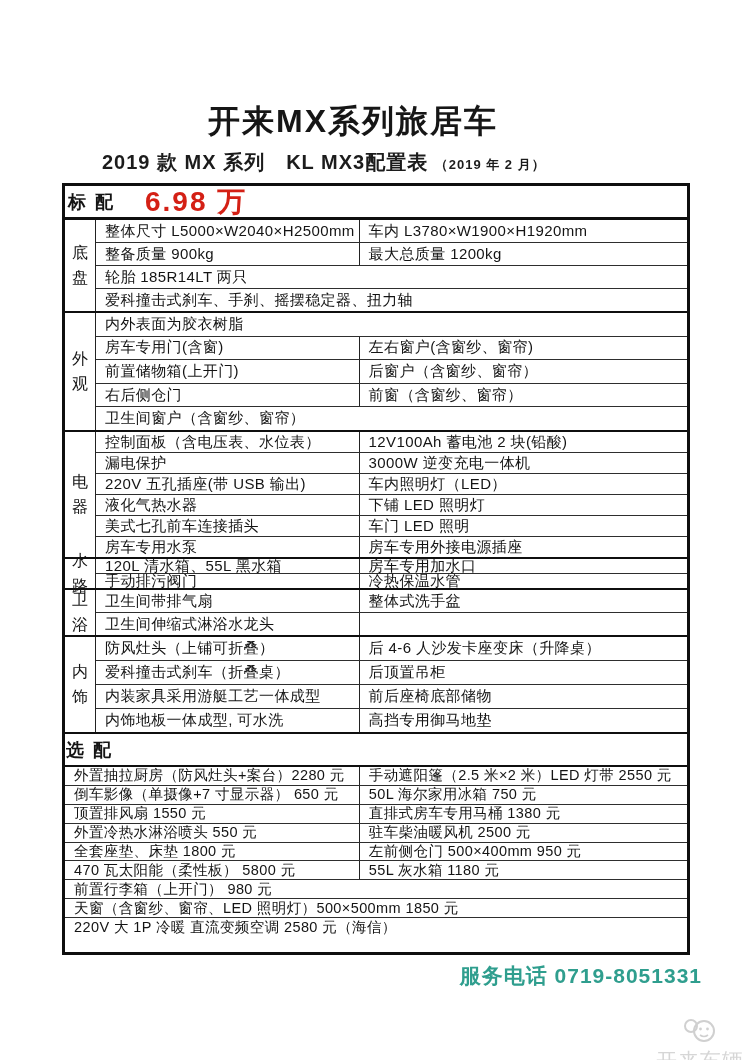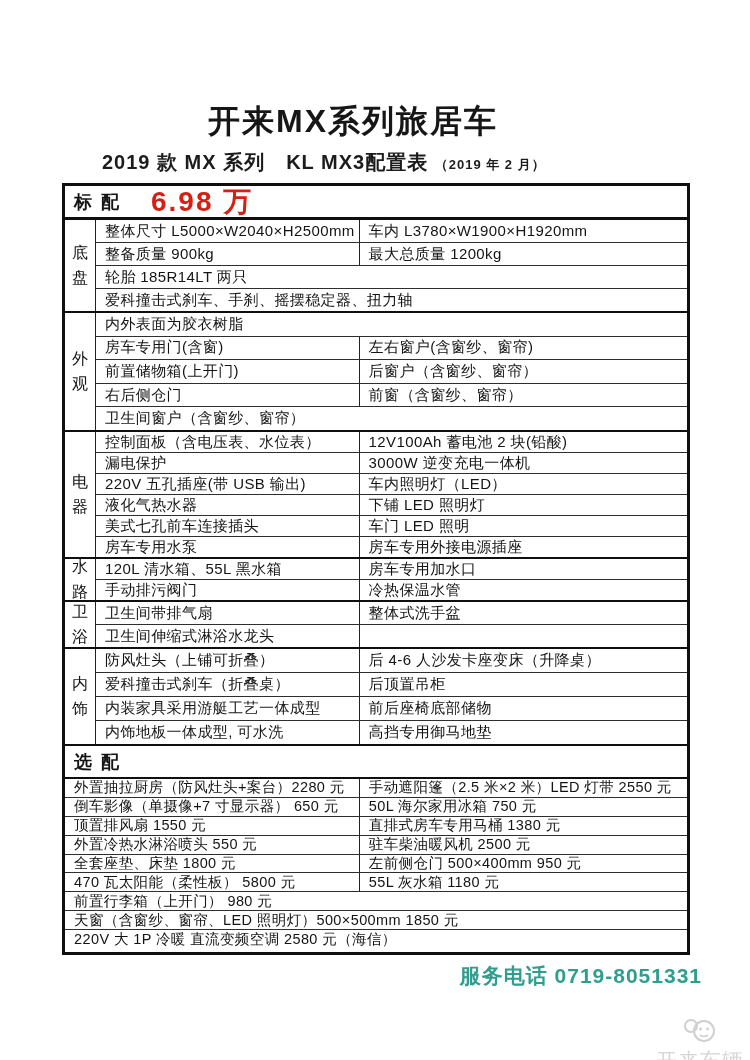--- a/index.html
+++ b/index.html
@@ -28,21 +28,21 @@
   .spec-table {
     position:absolute; left:62px; top:183px;
     width:628px; height:772px;
     border:3px solid #0f0f0f; background:#fff;
     display:flex; flex-direction:column;
   }
 
   .price-row {
     height:34px; flex:0 0 34px;
     border-bottom:3px solid #0f0f0f;
-    display:flex; align-items:center; padding-left:9px;
+    display:flex; align-items:center; padding-left:3px;
   }
   .hdr-label { font-size:18px; font-weight:bold; letter-spacing:2px; }
   .price {
     font-size:28px; font-weight:bold; margin-left:30px; letter-spacing:2px;
   }
 
   .section { display:flex; border-bottom:2px solid #0f0f0f; }
   .cat {
     flex:0 0 31px; width:31px;
     border-right:1.5px solid #222;
@@ -57,21 +57,21 @@
     display:flex; align-items:center; padding:0 9px;
     font-size:15px; letter-spacing:0.4px; white-space:nowrap; overflow:hidden;
   }
   .section .left { width:44.6%; flex:0 0 44.6%; border-right:1.5px solid #222; }
   .right { flex:1 1 auto; }
   .row.full .cell { width:100%; flex:1 1 100%; border-right:none; }
 
   .opt-header {
     height:33px; flex:0 0 33px;
     border-bottom:2px solid #0f0f0f;
-    display:flex; align-items:center; padding-left:9px;
+    display:flex; align-items:center; padding-left:1px;
   }
   .opt-rows { flex:0 0 169px; height:169px; }
   .opt-rows .left { width:47.4%; flex:0 0 47.4%; border-right:1.5px solid #222; }
   .opt-rows .cell { font-size:14.5px; }
 
   .phone {
     position:absolute; top:962px; right:48px;
     font-size:21px; font-weight:bold; letter-spacing:1px;
   }
   .watermark {
@@ -167,21 +167,21 @@
             <div class="cell left">美式七孔前车连接插头</div>
             <div class="cell right">车门 LED 照明</div>
           </div>
           <div class="row">
             <div class="cell left">房车专用水泵</div>
             <div class="cell right">房车专用外接电源插座</div>
           </div>
         </div>
     </div>
 
-    <div class="section" style="height:43px">
+    <div class="section" style="height:31px">
       <div class="cat">水路</div>
       <div class="rows">
           <div class="row">
             <div class="cell left">120L 清水箱、55L 黑水箱</div>
             <div class="cell right">房车专用加水口</div>
           </div>
           <div class="row">
             <div class="cell left">手动排污阀门</div>
             <div class="cell right">冷热保温水管</div>
           </div>

